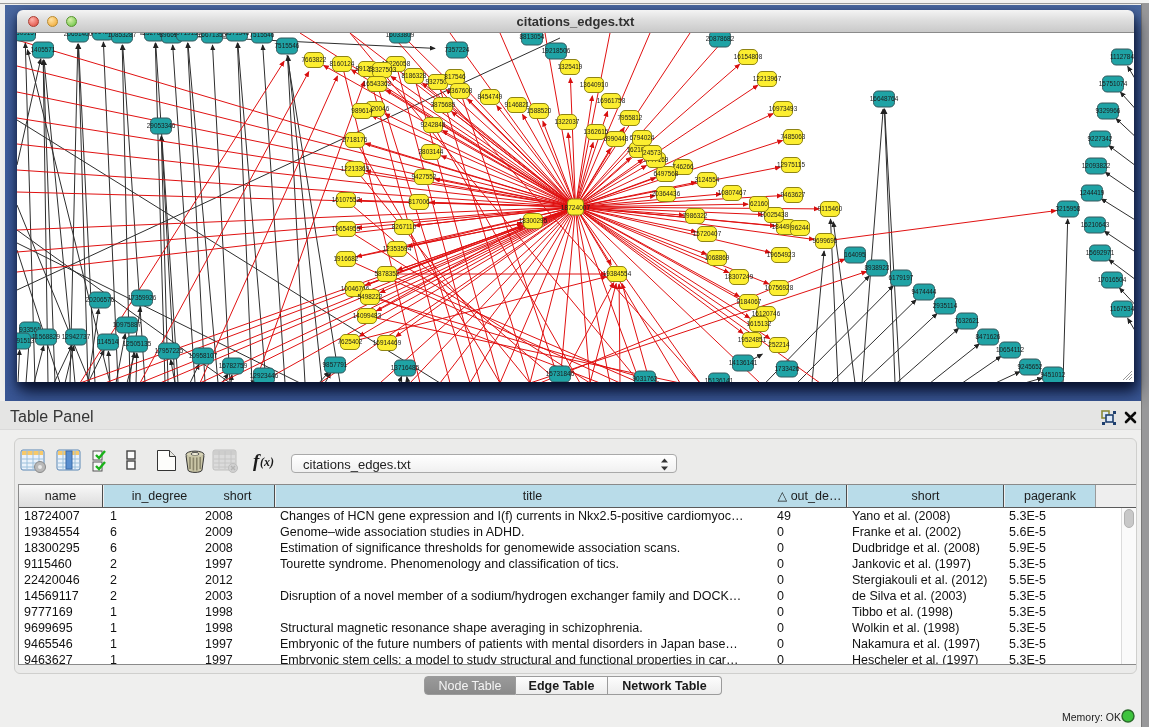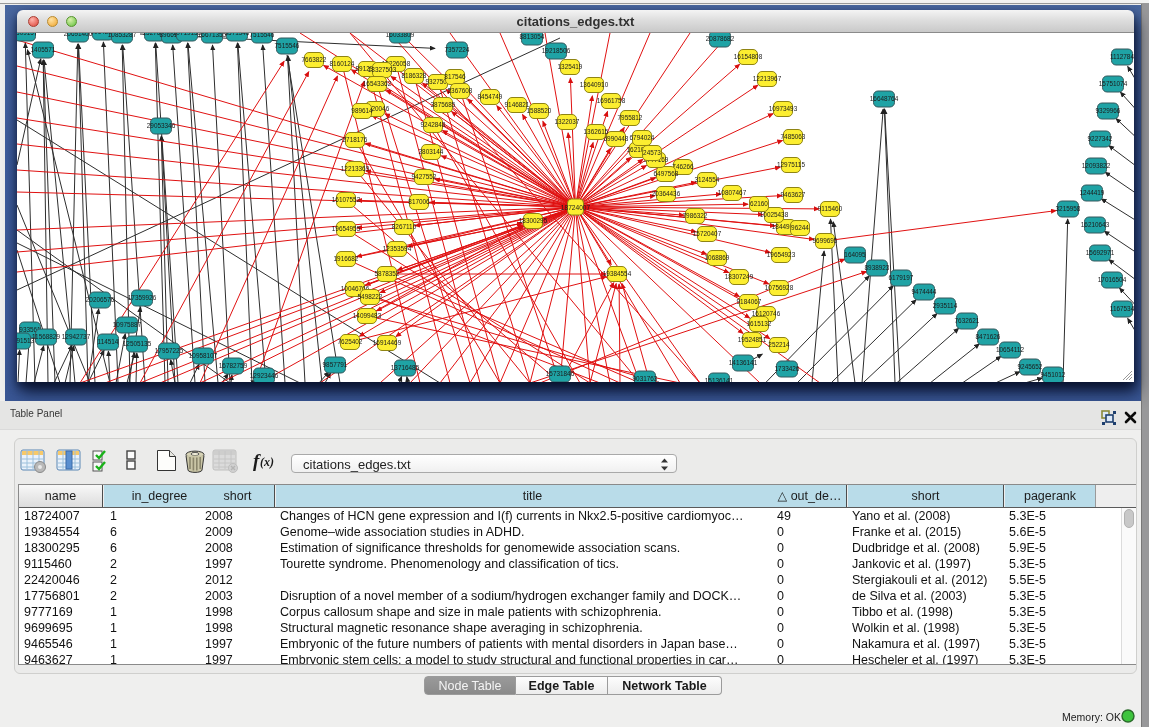--- a/index.html
+++ b/index.html
@@ -18,21 +18,21 @@
   background:linear-gradient(180deg,#f4f4f4 0%,#dedede 45%,#c9c9c9 100%);
   border-bottom:1px solid #8b8b8b; }
 #titlebar .t { position:absolute; left:0; right:0; top:4px; text-align:center;
   font-size:13px; font-weight:bold; color:#303030; }
 .tl { position:absolute; top:5.5px; width:11px; height:11px; border-radius:50%; }
 #canvas { left:0; top:23px; width:1117px; height:349px; background:#fff; overflow:hidden; }
 .grip { position:absolute; right:1px; bottom:1px; width:12px; height:12px; }
 
 #panel { left:0; top:401px; width:1141px; height:326px; background:#efefee; }
 #pstrip { left:0; top:0; width:1141px; height:29px; background:#e5e5e4; border-bottom:1px solid #dadada; }
-#pstrip .lbl { position:absolute; left:10px; top:7px; font-size:10px; color:#363636; }
+#pstrip .lbl { position:absolute; left:10px; top:7px; font-size:16px; color:#363636; }
 #container { left:14px; top:37px; width:1123px; height:236px; background:#ebebea;
   border:1px solid #cfcfcd; border-radius:6px; }
 #combo { left:276px; top:15px; width:386px; height:19px; background:linear-gradient(180deg,#fff,#f0f0f0);
   border:1px solid #a9a9a9; border-radius:4px; font-size:13px; color:#222; }
 #combo .cx { position:absolute; left:11px; top:2px; }
 
 #tbl { left:3px; top:45px; width:1118px; height:181px; background:#fff;
   border:1px solid #8a8a8a; }
 .hc { position:absolute; top:0; height:22px; background:#b9dce9; border-right:1px solid #4c4c4c;
   font-size:12.5px; color:#1c1c1c; text-align:center; line-height:22px; }
@@ -679,21 +679,21 @@
             <span style="left:758px">49</span>
             <span style="left:833px">Yano et al. (2008)</span>
             <span style="left:990px">5.3E-5</span>
           </div>
 <div class="row" style="top:16px">
             <span style="left:5px">19384554</span>
             <span style="left:91px">6</span>
             <span style="left:186px">2009</span>
             <span style="left:261px">Genome–wide association studies in ADHD.</span>
             <span style="left:758px">0</span>
-            <span style="left:833px">Franke et al. (2015)</span>
+            <span style="left:833px">Franke et al. (2002)</span>
             <span style="left:990px">5.6E-5</span>
           </div>
 <div class="row" style="top:32px">
             <span style="left:5px">18300295</span>
             <span style="left:91px">6</span>
             <span style="left:186px">2008</span>
             <span style="left:261px">Estimation of significance thresholds for genomewide association scans.</span>
             <span style="left:758px">0</span>
             <span style="left:833px">Dudbridge et al. (2008)</span>
             <span style="left:990px">5.9E-5</span>
@@ -709,33 +709,32 @@
           </div>
 <div class="row" style="top:64px">
             <span style="left:5px">22420046</span>
             <span style="left:91px">2</span>
             <span style="left:186px">2012</span>
             <span style="left:758px">0</span>
             <span style="left:833px">Stergiakouli et al. (2012)</span>
             <span style="left:990px">5.5E-5</span>
           </div>
 <div class="row" style="top:80px">
-            <span style="left:5px">17756801</span>
+            <span style="left:5px">14569117</span>
             <span style="left:91px">2</span>
             <span style="left:186px">2003</span>
             <span style="left:261px">Disruption of a novel member of a sodium/hydrogen exchanger family and DOCK…</span>
             <span style="left:758px">0</span>
             <span style="left:833px">de Silva et al. (2003)</span>
             <span style="left:990px">5.3E-5</span>
           </div>
 <div class="row" style="top:96px">
             <span style="left:5px">9777169</span>
             <span style="left:91px">1</span>
             <span style="left:186px">1998</span>
-            <span style="left:261px">Corpus callosum shape and size in male patients with schizophrenia.</span>
             <span style="left:758px">0</span>
             <span style="left:833px">Tibbo et al. (1998)</span>
             <span style="left:990px">5.3E-5</span>
           </div>
 <div class="row" style="top:112px">
             <span style="left:5px">9699695</span>
             <span style="left:91px">1</span>
             <span style="left:186px">1998</span>
             <span style="left:261px">Structural magnetic resonance shape averaging in schizophrenia.</span>
             <span style="left:758px">0</span>

